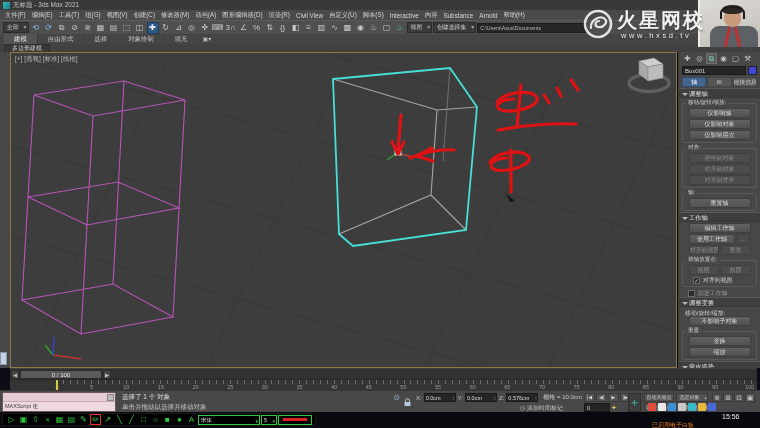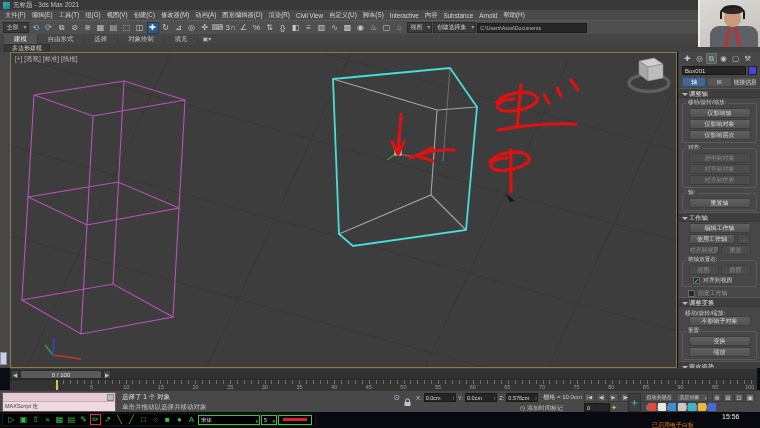--- a/index.html
+++ b/index.html
@@ -486,14 +486,24 @@
 
   <div class="abs webcam">
     <span class="wc-body"></span>
     <span class="wc-lan1"></span>
     <span class="wc-lan2"></span>
     <span class="wc-head"></span>
     <span class="wc-hair"></span>
     <span class="wc-phones"></span>
   </div>
 
+  <div class="abs watermark">
+    <svg class="wlogo" width="32" height="32" viewBox="0 0 32 32">
+      <circle cx="16" cy="16" r="13" stroke="rgba(255,255,255,.92)" stroke-width="2.6" fill="none"></circle>
+      <path d="M9,20 C8,12 18,7 23,11 C26,14 22,20 16,19 C12,18 13,13 17,13" stroke="rgba(255,255,255,.92)" stroke-width="2.2" fill="none" stroke-linecap="round"></path>
+    </svg>
+    <span class="wtext">
+      <span class="wbrand">火星网校</span>
+      <span class="wurl" bind="">www.hxsd.tv</span>
+    </span>
+  </div>
 
 </div>
 
 </body></html>

